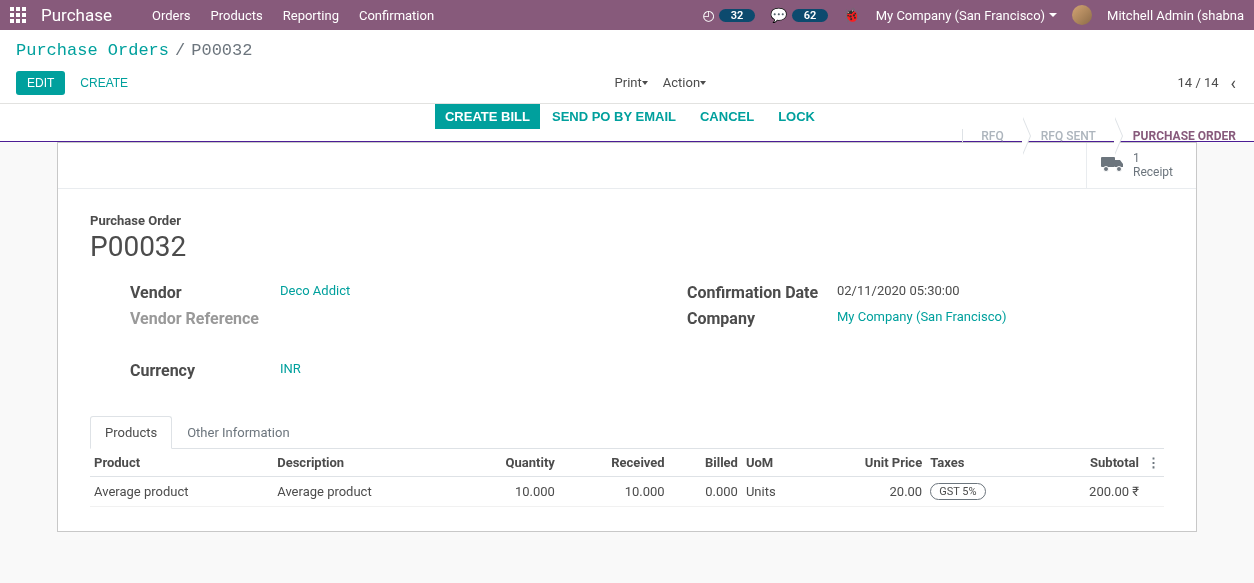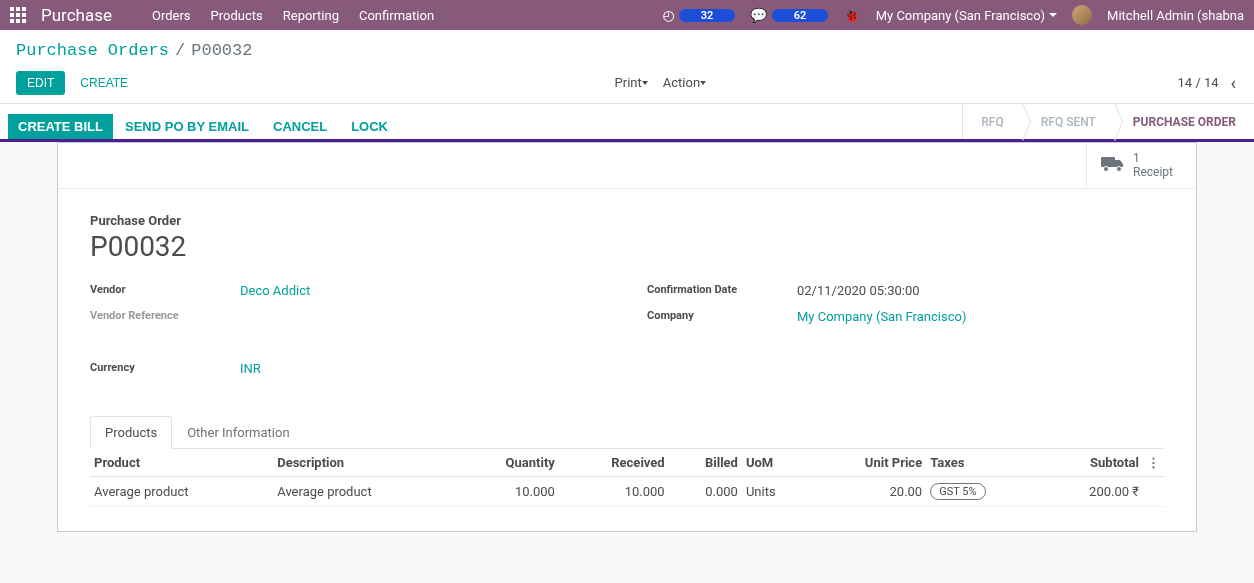--- a/index.html
+++ b/index.html
@@ -8,21 +8,21 @@
     
     .topbar { background: #875a7b; height: 30px; display: flex; align-items: center; padding: 0 10px; color: #fff; }
     .apps-icon { width: 16px; height: 16px; margin-right: 15px; cursor: pointer; }
     .apps-icon svg { display: block; }
     .app-name { font-size: 17px; font-weight: 400; margin-right: 40px; }
     .nav-menu { display: flex; gap: 20px; }
     .nav-item { color: #fff; cursor: pointer; font-size: 13px; }
     .topbar-right { margin-left: auto; display: flex; align-items: center; gap: 15px; }
     .icon-badge { display: flex; align-items: center; gap: 4px; cursor: pointer; }
     .icon-badge .ic { font-size: 14px; color: #fff;}
-    .badge { background: #1d4ed8; color: #fff; border-radius: 10px; padding: 0 22px; font-size: 11px; font-weight: 600; }
+    .badge { background: #0c4a6e; color: #fff; border-radius: 10px; padding: 0 12px; font-size: 11px; font-weight: 600; }
     .company-sel { cursor: pointer; display: flex; align-items: center; gap: 4px;}
     .caret-down { width:0; height:0; border-left:4px solid transparent; border-right:4px solid transparent; border-top:4px solid #fff; display:inline-block;}
     .avatar { width: 20px; height: 20px; border-radius: 50%; background: linear-gradient(135deg,#d4a574,#8b6b47); display:inline-block;}
     .user-name { cursor:pointer;}
     
     
     .control-panel { background: #fff; border-bottom: 1px solid #e2e2e0;}
     .cp-top { display: flex; align-items: center; padding: 4px 16px; height: 40px;}
     .breadcrumb { font-size: 17px; display:flex; align-items:center; gap:6px;font-family:Liberation Mono, monospace;}
     .bc-link { color: #00a09d; cursor:pointer;}
@@ -34,21 +34,21 @@
     .btn-primary { background: #00a09d; color:#fff; text-transform:uppercase; font-weight:500;}
     .btn-secondary { color: #00a09d; background:transparent; text-transform:uppercase; font-weight:500;}
     .cp-center { flex:1; display:flex; justify-content:center; gap:15px;}
     .dropdown-btn { color: #4c4c4c; cursor:pointer; display:flex; align-items:center; gap:0;}
     .caret-dark { width:0; height:0; border-left:3px solid transparent; border-right:3px solid transparent; border-top:4px solid #4c4c4c; display:inline-block;}
     .cp-right { display:flex; align-items:center; gap:10px; color:#4c4c4c;}
     .pager { font-size:13px;}
     .pager-arrow { color:#4c4c4c; font-size:18px; cursor:pointer; padding:2px;}
     
     
-    .statusbar { background:#fff; border-bottom:3px solid #4c1d95; display:flex; align-items:flex-end; height:38px;}
+    .statusbar { background:#fff; border-bottom:1px solid #4c1d95; display:flex; align-items:center; height:38px;flex-direction:column;}
     .status-actions { display:flex; padding-left:8px;}
     .btn-highlight { background:#00a09d; color:#fff; text-transform:uppercase; font-weight:600; padding:5px 10px; cursor:pointer; border:none; font-size:13px;}
     .btn-link { color:#00a09d; background:transparent; border:none; text-transform:uppercase; font-weight:600; padding:5px 12px; cursor:pointer; font-size:13px;}
     .status-flow { margin-left:auto; display:flex; height:100%;}
     .flow-step { display:flex; align-items:center; padding:0 18px; color:#adb5bd; font-size:12px; font-weight:500; position:relative; border-left:1px solid #dee2e6;}
     .flow-step::after { content:''; position:absolute; right:-8px; top:50%; transform:translateY(-50%); width:0; height:0; border-top:19px solid transparent; border-bottom:19px solid transparent; border-left:8px solid #fff; z-index:2;}
     .flow-step::before { content:''; position:absolute; right:-9px; top:50%; transform:translateY(-50%); width:0; height:0; border-top:19px solid transparent; border-bottom:19px solid transparent; border-left:8px solid #dee2e6; z-index:1;}
     .flow-step.active { color:#875a7b; font-weight:700;}
     .flow-step:last-child::after, .flow-step:last-child::before { display:none;}
     
@@ -60,21 +60,21 @@
     .truck-icon { color:#6c757d;}
     .stat-text { display:flex; flex-direction:column; font-size:12px; color:#6c757d; line-height:1.2;}
     
     .sheet-inner { padding: 24px 32px;}
     .title-label { font-size:13px; font-weight:700; color:#4c4c4c;}
     .record-title { font-size:28px; color:#4c4c4c; margin-top:2px; margin-bottom:20px;}
     
     .form-cols { display:flex; gap:40px;}
     .form-col { flex:1;}
     .form-row { display:flex; margin-bottom:6px; min-height:20px;}
-    .form-label { width:150px; color:#4c4c4c; font-weight:700; font-size:11px;}
+    .form-label { width:150px; color:#4c4c4c; font-weight:700; font-size:16px;margin-left:40px;}
     .form-label.muted { color:#999;}
     .form-value { flex:1; font-size:13px;}
     .form-value.link { color:#00a09d; cursor:pointer;}
     
     
     .tabs { display:flex; border-bottom:1px solid #dee2e6; margin-top:28px;}
     .tab { padding: 8px 14px; border:1px solid transparent; cursor:pointer; font-size:13px; color:#6c757d; position:relative; top:1px;}
     .tab.active { color:#4c4c4c; border:1px solid #dee2e6; border-bottom:1px solid #fff; border-radius:3px 3px 0 0;}
     
     

